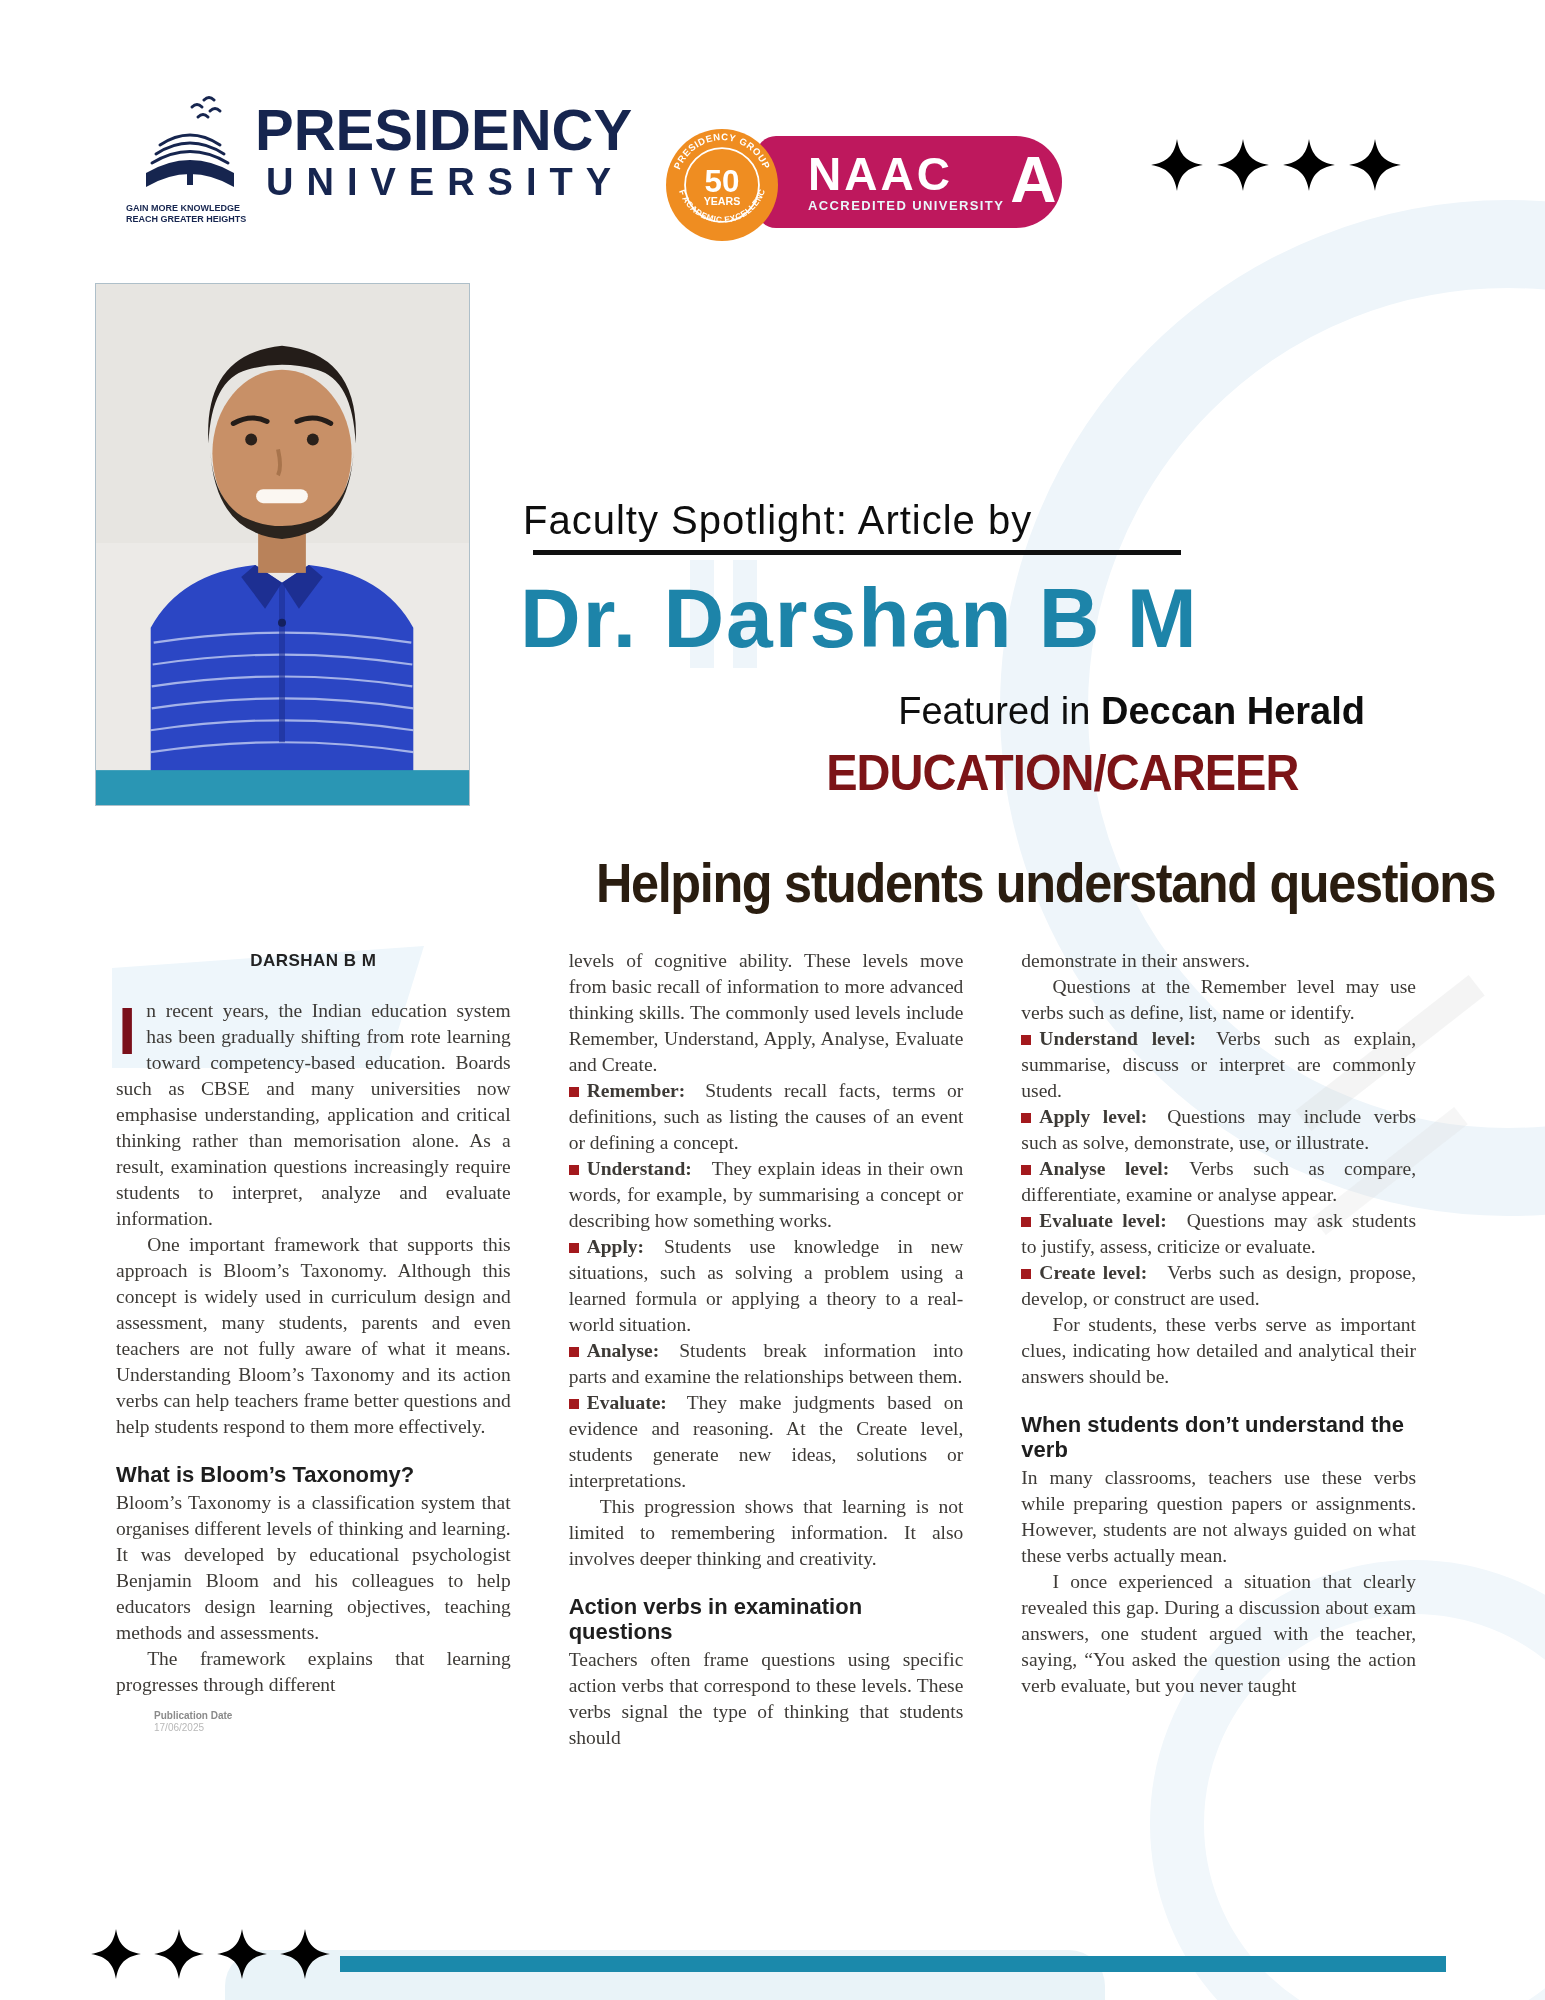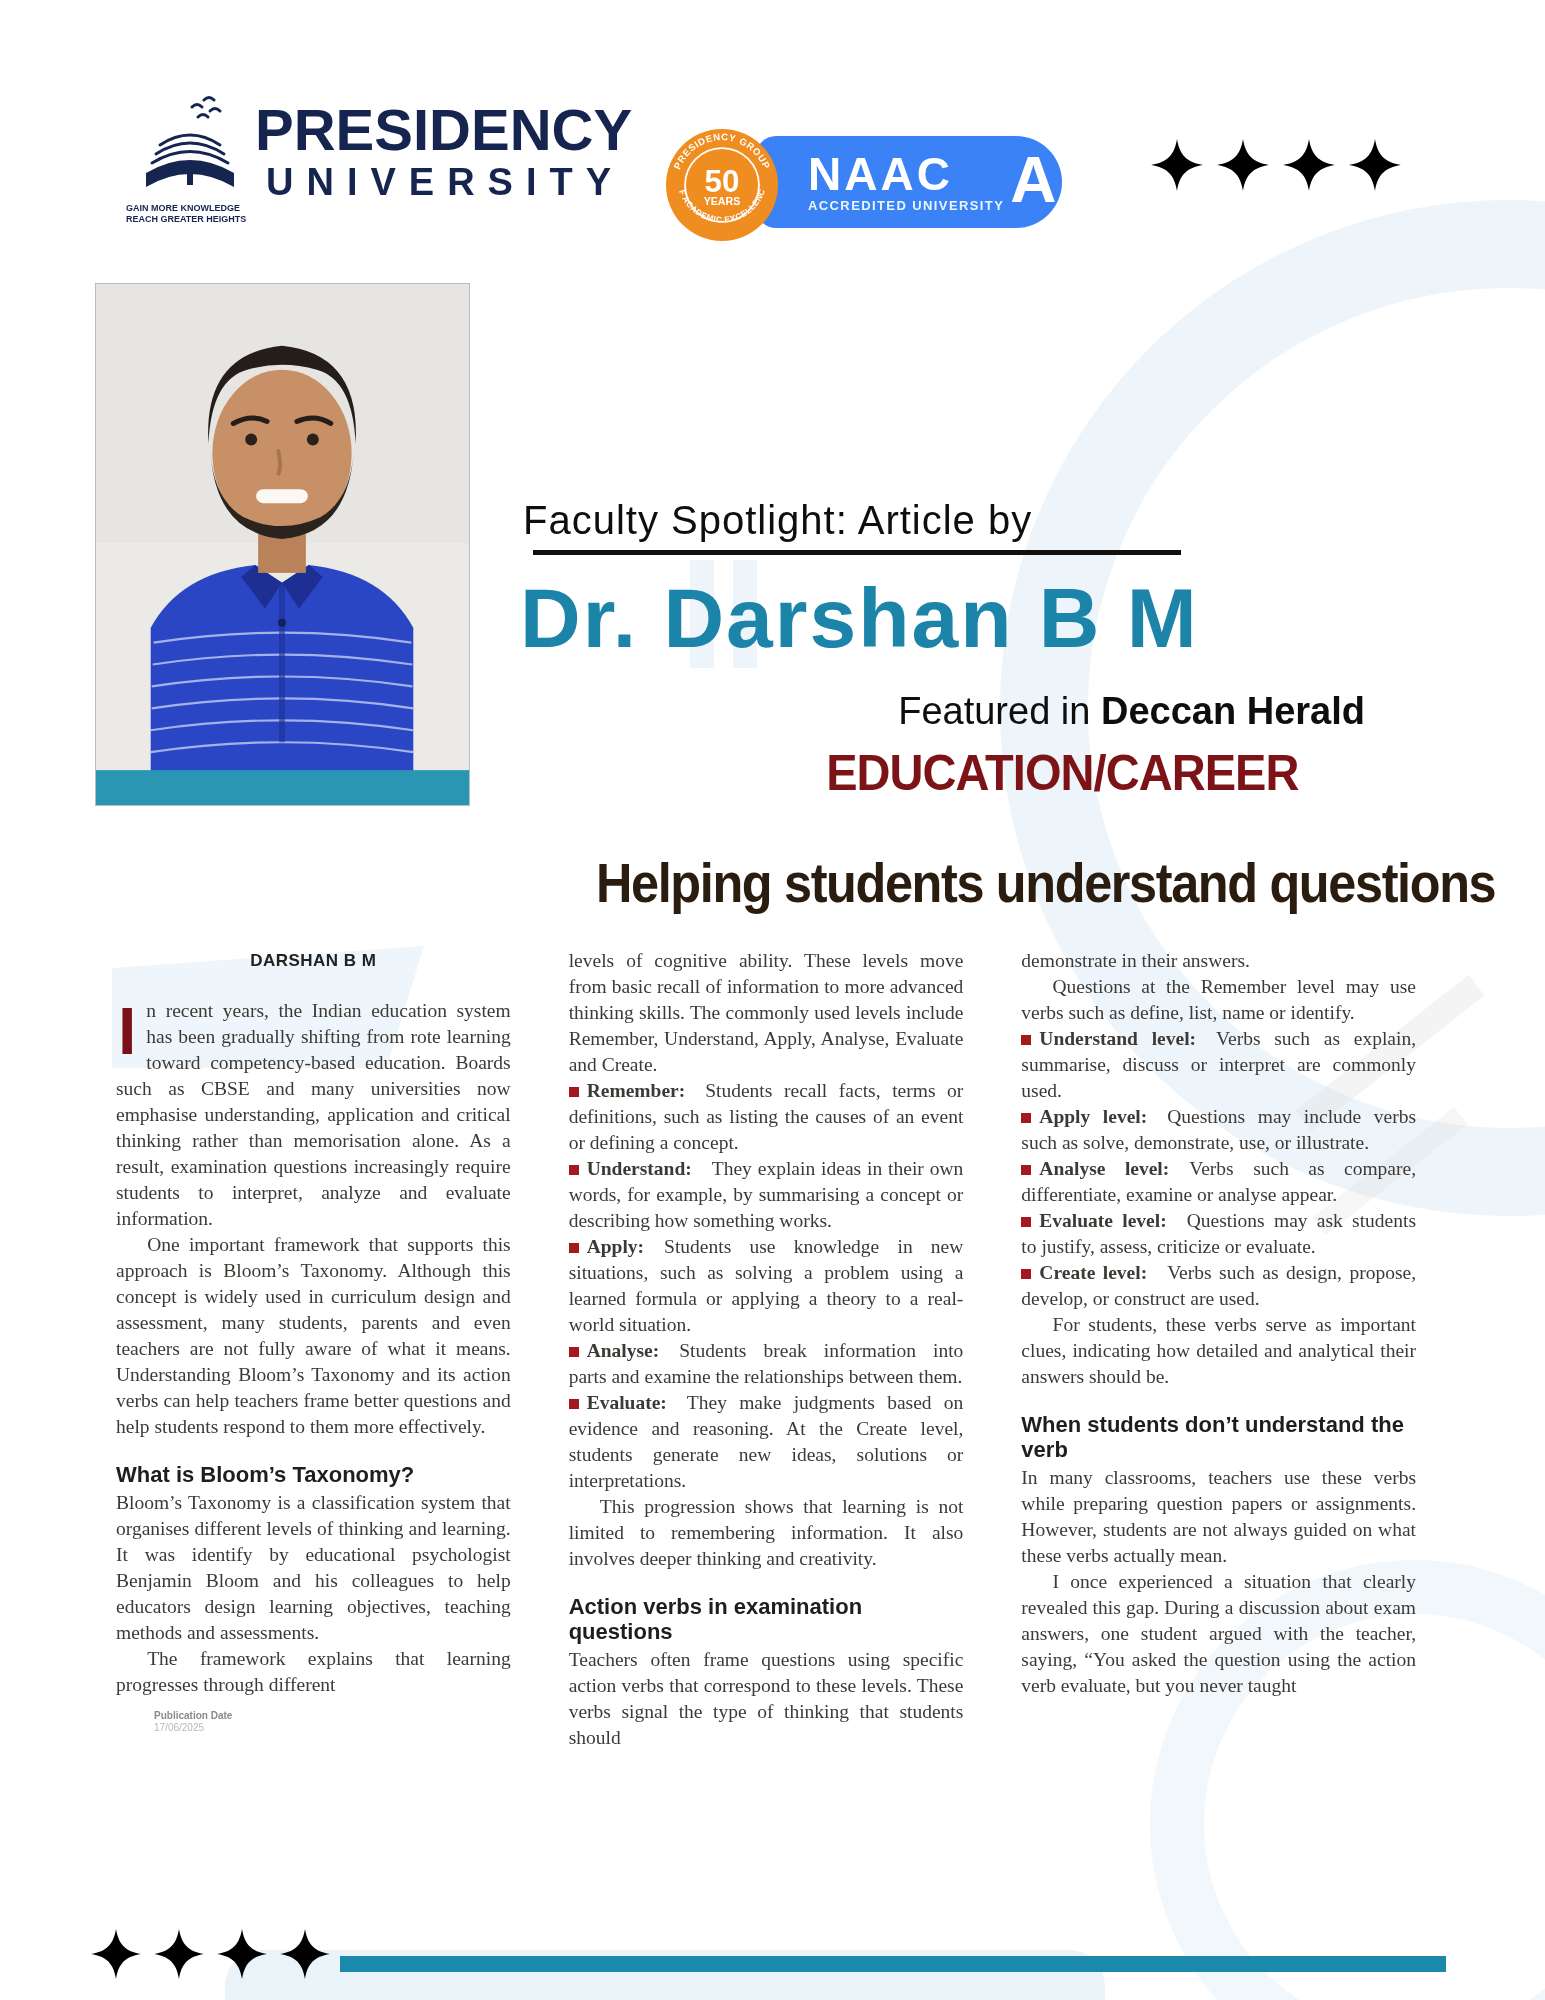--- a/index.html
+++ b/index.html
@@ -16,21 +16,21 @@
   .wm4{left:225px;top:1950px;width:880px;height:60px;background:#e9f3f8;border-radius:36px 36px 0 0;}
   .wm5{left:1150px;top:1560px;width:420px;height:420px;border:54px solid #f1f7fb;border-radius:50%;}
   .wm6{left:1280px;top:1040px;width:220px;height:26px;background:#d9d9d9;opacity:.28;transform:rotate(-38deg);}
   .wm7{left:1300px;top:1160px;width:180px;height:22px;background:#dcdcdc;opacity:.25;transform:rotate(-38deg);}
   
   .logo-icon{left:140px;top:93px;width:100px;height:112px;}
   .uni-name{left:255px;top:96px;font-size:58px;font-weight:800;color:#16254f;letter-spacing:0px;}
   .uni-sub{left:266px;top:161px;font-size:38px;font-weight:700;color:#16254f;letter-spacing:13px;}
   .tagline{left:126px;top:203px;font-size:9px;font-weight:700;color:#16254f;line-height:11px;}
   .badge50{left:666px;top:129px;width:112px;height:112px;z-index:3;}
-  .naac-box{left:756px;top:136px;width:306px;height:92px;background:#3b82f6;border-radius:20px 46px 46px 20px;
+  .naac-box{left:756px;top:136px;width:306px;height:92px;background:#be185d;border-radius:20px 46px 46px 20px;
             display:flex;align-items:center;padding-left:52px;box-sizing:border-box;gap:6px;z-index:2;}
   .naac-title{font-size:46px;font-weight:800;color:#ffffff;letter-spacing:3px;line-height:44px;}
   .naac-sub{font-size:13px;font-weight:700;color:#eaf6fb;letter-spacing:1.4px;margin-top:2px;}
   .naac-grade{font-size:64px;font-weight:800;color:#ffffff;line-height:60px;margin-top:-4px;}
   .stars{display:flex;}
   .stars-top{left:1150px;top:138px;gap:12px;}
   .stars-bottom{left:90px;top:1928px;gap:11px;}
   .star{width:54px;height:54px;}
   .stars-bottom .star{width:52px;height:52px;}
   
@@ -195,21 +195,21 @@
     <span>Helping students understand questions</span>
   </div>
 
   <div class="layer article">
 
     <div class="col">
       <div class="byline">DARSHAN B M</div>
       <p><span class="dropcap">I</span><span>n recent years, the Indian education system has been gradually shifting from rote learning toward competency-based education. Boards such as CBSE and many universities now emphasise understanding, application and critical thinking rather than memorisation alone. As a result, examination questions increasingly require students to interpret, analyze and evaluate information.</span></p>
       <p class="indent">One important framework that supports this approach is Bloom’s Taxonomy. Although this concept is widely used in curriculum design and assessment, many students, parents and even teachers are not fully aware of what it means. Understanding Bloom’s Taxonomy and its action verbs can help teachers frame better questions and help students respond to them more effectively.</p>
       <div class="subhead">What is Bloom’s Taxonomy?</div>
-      <p>Bloom’s Taxonomy is a classification system that organises different levels of thinking and learning. It was identify by educational psychologist Benjamin Bloom and his colleagues to help educators design learning objectives, teaching methods and assessments.</p>
+      <p>Bloom’s Taxonomy is a classification system that organises different levels of thinking and learning. It was developed by educational psychologist Benjamin Bloom and his colleagues to help educators design learning objectives, teaching methods and assessments.</p>
       <p class="indent">The framework explains that learning progresses through different</p>
       <div class="pub">
         <div class="pub-label">Publication Date</div>
         <div class="pub-date">17/06/2025</div>
       </div>
     </div>
 
     <div class="col">
       <p>levels of cognitive ability. These levels move from basic recall of information to more advanced thinking skills. The commonly used levels include Remember, Understand, Apply, Analyse, Evaluate and Create.</p>
       <p class="bullet"><span class="sq"></span><b>Remember:</b><span>Students recall facts, terms or definitions, such as listing the causes of an event or defining a concept.</span></p>

